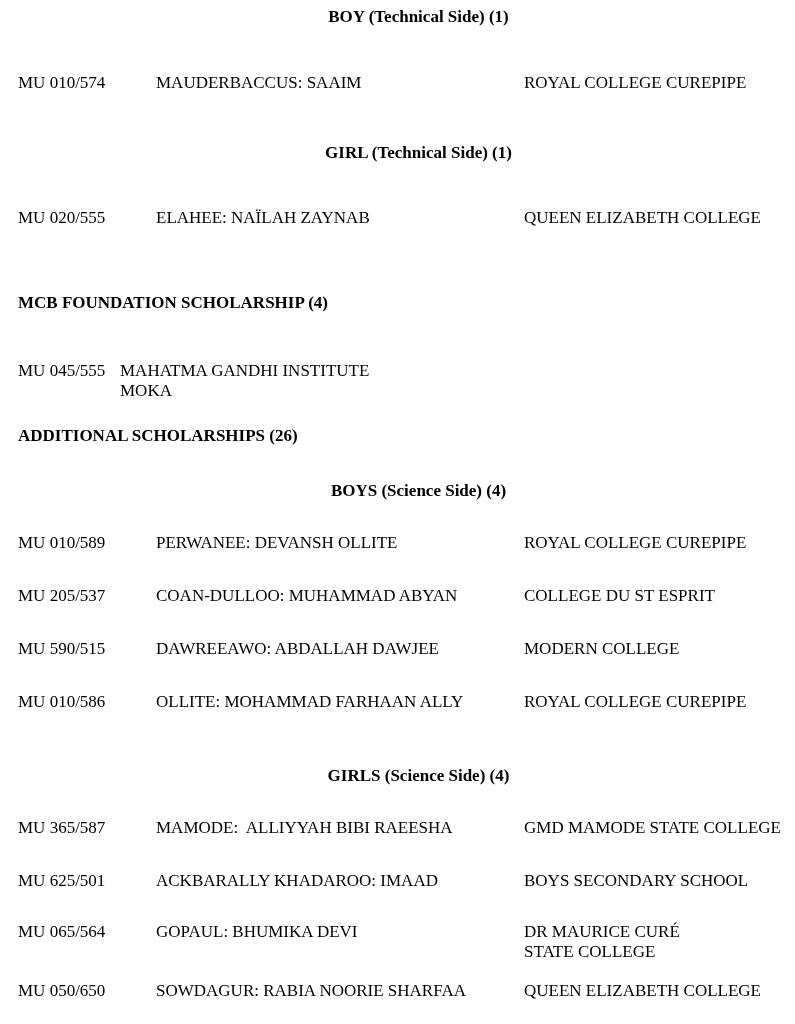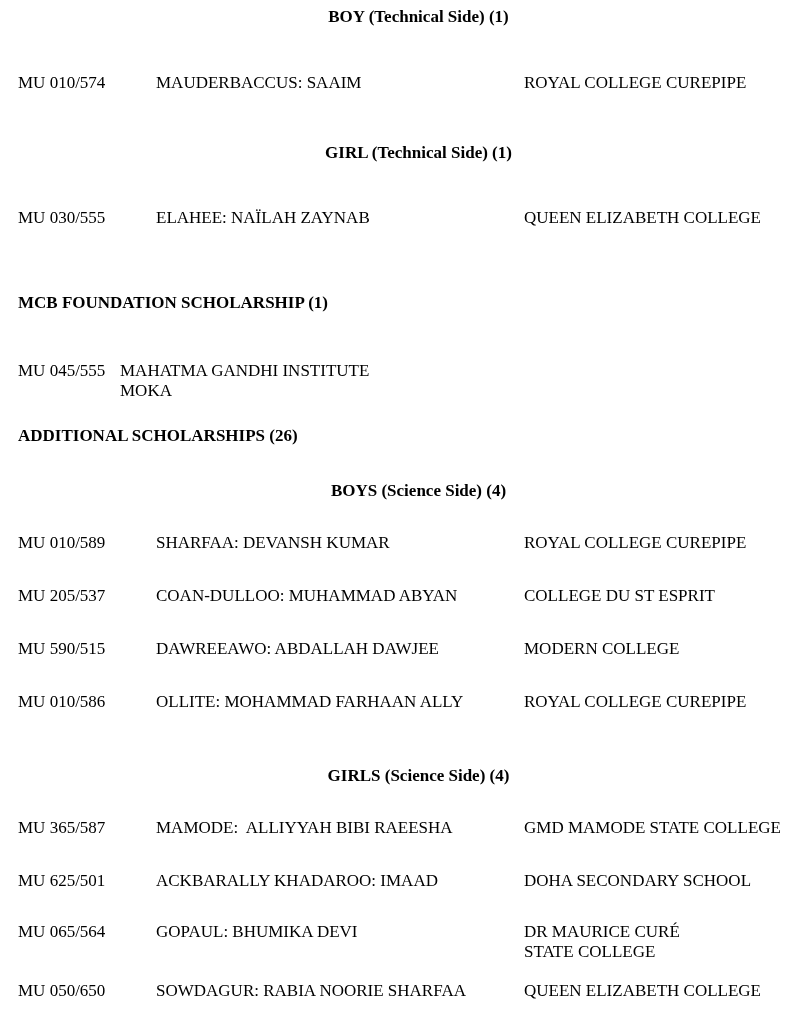--- a/index.html
+++ b/index.html
@@ -68,39 +68,39 @@
 
   <div class="row" style="top:73px">
     <span class="code">MU 010/574</span>
     <span class="name">MAUDERBACCUS: SAAIM</span>
     <span class="school"><span>ROYAL COLLEGE CUREPIPE</span></span>
   </div>
 
   <div class="heading-center" style="top:143px">GIRL (Technical Side) (1)</div>
 
   <div class="row" style="top:208px">
-    <span class="code">MU 030/555</span>
+    <span class="code">MU 020/555</span>
     <span class="name">ELAHEE: NAÏLAH ZAYNAB</span>
     <span class="school"><span>QUEEN ELIZABETH COLLEGE</span></span>
   </div>
 
-  <div class="heading-left" style="top:293px">MCB FOUNDATION SCHOLARSHIP (1)</div>
+  <div class="heading-left" style="top:293px">MCB FOUNDATION SCHOLARSHIP (4)</div>
 
   <div class="row" style="top:361px">
     <span class="code">MU 045/555</span>
     <span class="school"><span>MAHATMA GANDHI INSTITUTE</span><br><span>MOKA</span></span>
   </div>
 
   <div class="heading-left" style="top:426px">ADDITIONAL SCHOLARSHIPS (26)</div>
 
   <div class="heading-center" style="top:481px">BOYS (Science Side) (4)</div>
 
   <div class="row" style="top:533px">
     <span class="code">MU 010/589</span>
-    <span class="name">SHARFAA: DEVANSH KUMAR</span>
+    <span class="name">PERWANEE: DEVANSH OLLITE</span>
     <span class="school"><span>ROYAL COLLEGE CUREPIPE</span></span>
   </div>
 
   <div class="row" style="top:586px">
     <span class="code">MU 205/537</span>
     <span class="name">COAN-DULLOO: MUHAMMAD ABYAN</span>
     <span class="school"><span>COLLEGE DU ST ESPRIT</span></span>
   </div>
 
   <div class="row" style="top:639px">
@@ -119,21 +119,21 @@
 
   <div class="row" style="top:818px">
     <span class="code">MU 365/587</span>
     <span class="name">MAMODE:  ALLIYYAH BIBI RAEESHA</span>
     <span class="school"><span>GMD MAMODE STATE COLLEGE</span></span>
   </div>
 
   <div class="row" style="top:871px">
     <span class="code">MU 625/501</span>
     <span class="name">ACKBARALLY KHADAROO: IMAAD</span>
-    <span class="school"><span>DOHA SECONDARY SCHOOL</span></span>
+    <span class="school"><span>BOYS SECONDARY SCHOOL</span></span>
   </div>
 
   <div class="row" style="top:922px">
     <span class="code">MU 065/564</span>
     <span class="name">GOPAUL: BHUMIKA DEVI</span>
     <span class="school"><span>DR MAURICE CURÉ</span><br><span>STATE COLLEGE</span></span>
   </div>
 
   <div class="row" style="top:981px">
     <span class="code">MU 050/650</span>

